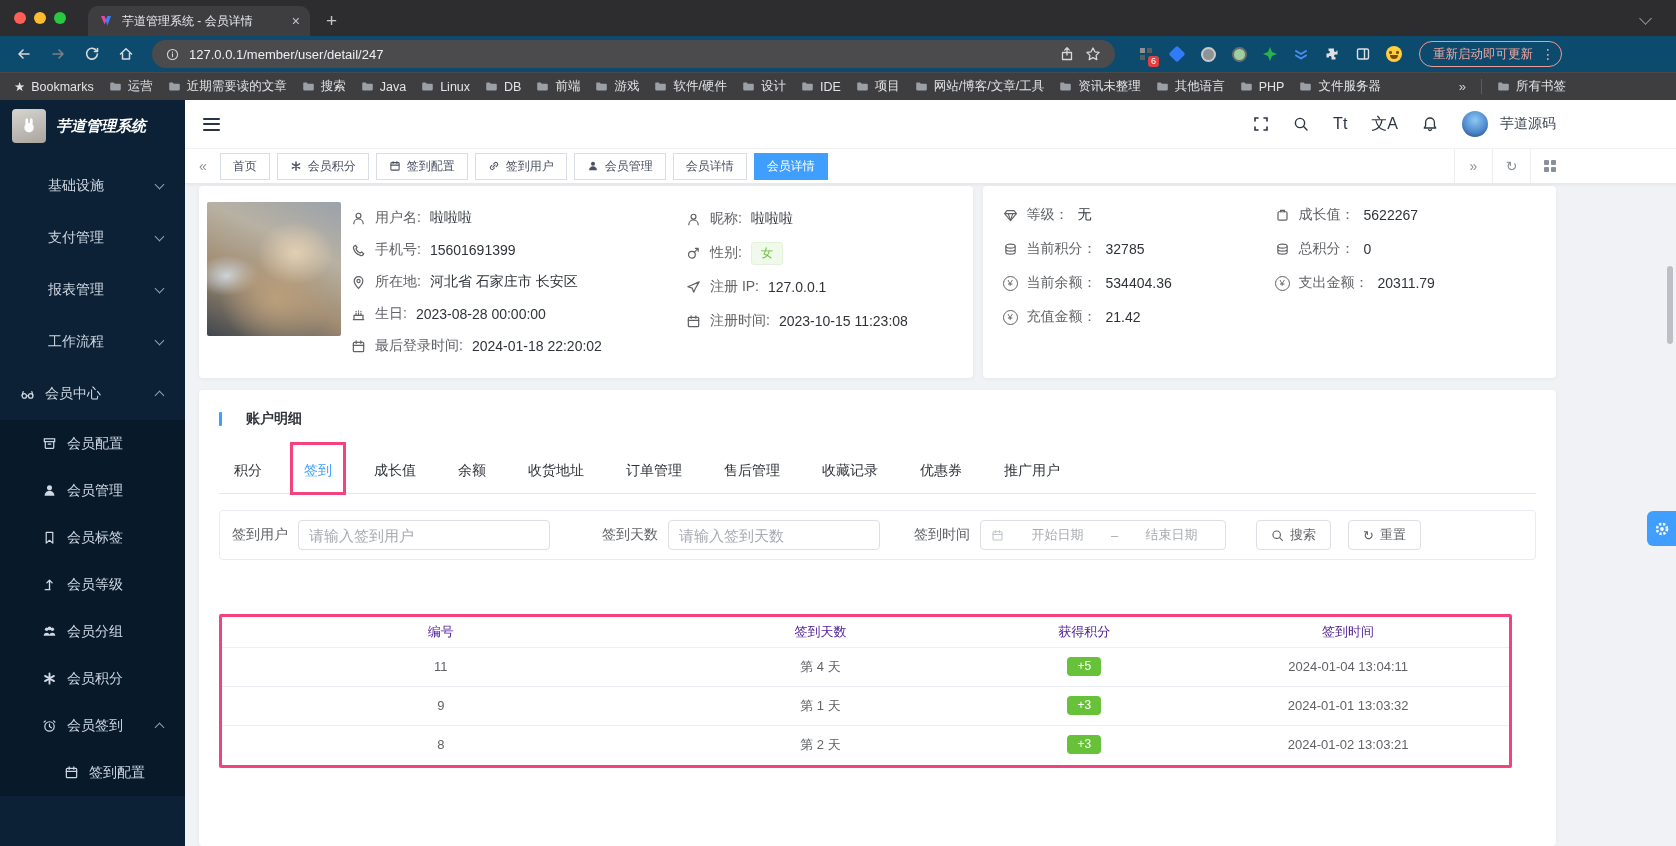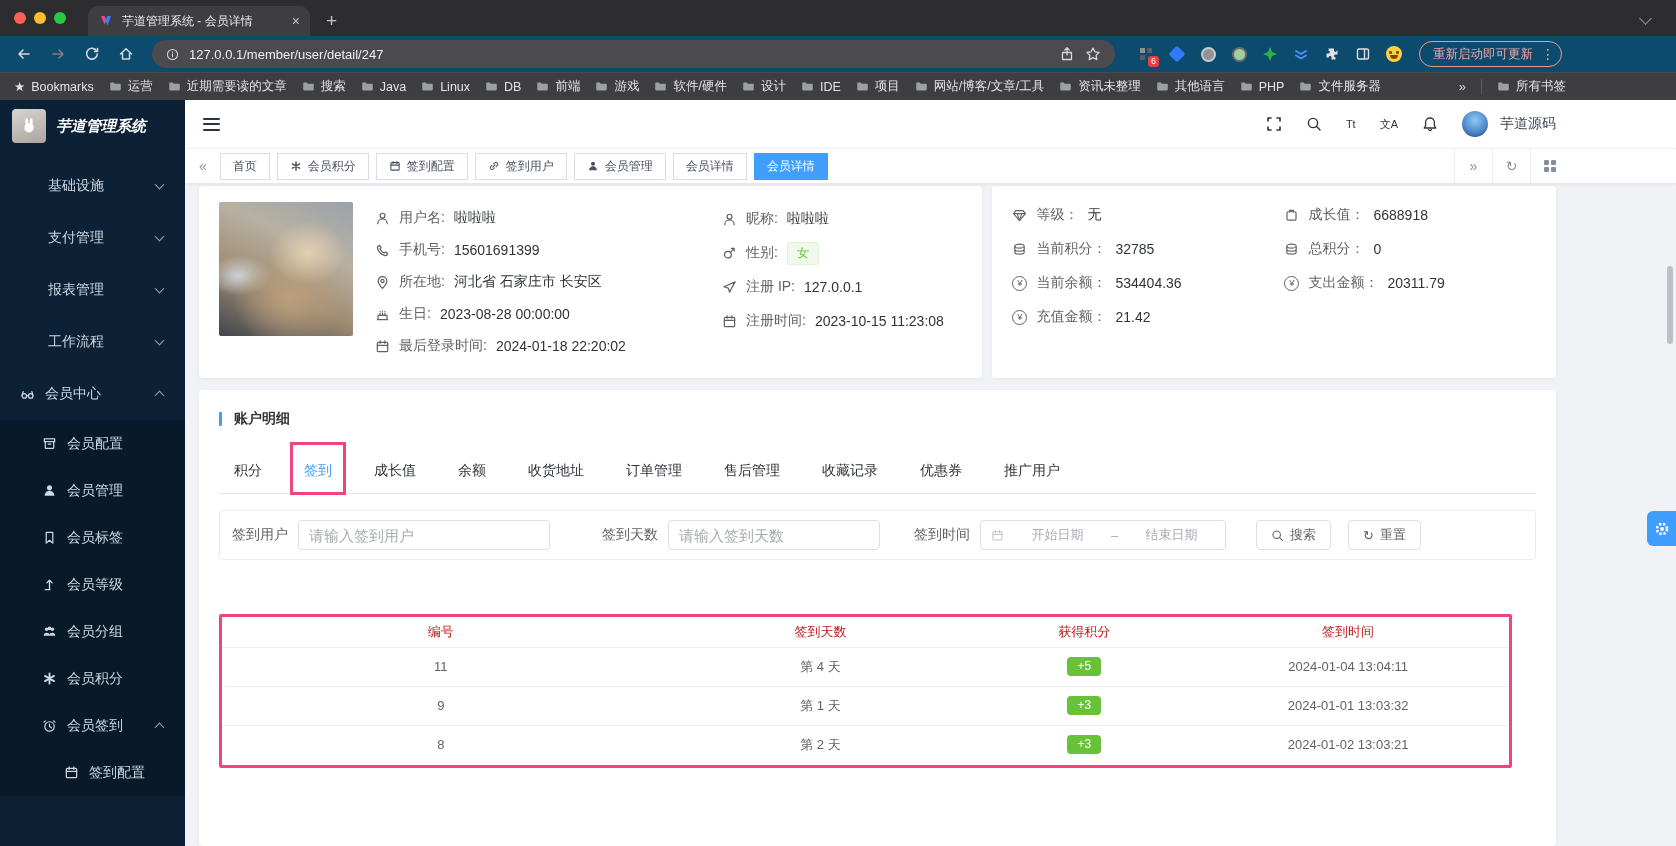--- a/index.html
+++ b/index.html
@@ -57,76 +57,76 @@
   .submenu { background:#08192a; }
   .sitem { height:47px; display:flex; align-items:center; gap:10px; padding:0 22px 0 42px; font-size:14px; }
   .sitem.deep { padding-left:64px; }
   .sitem .sp { flex:1; }
 
   .main { flex:1; display:flex; flex-direction:column; min-width:0; }
   .app-header { height:48px; background:#fff; display:flex; align-items:center; padding:0 120px 0 18px; flex:0 0 auto; }
   .hamburger { width:17px; display:flex; flex-direction:column; gap:3.5px; }
   .hamburger i { height:2px; background:#273444; border-radius:1px; display:block; }
   .hd-right { margin-left:auto; display:flex; align-items:center; gap:24px; color:#2b3441; }
-  .hd-txtic { font-size:11px; color:#2b3441; }
+  .hd-txtic { font-size:16px; color:#2b3441; }
   .hd-avatar { width:26px; height:26px; border-radius:50%; background:radial-gradient(circle at 50% 35%,#8ec9f5 0%,#4b85c9 60%,#203a66 100%); }
   .hd-user { font-size:14px; color:#3a4554; margin-left:-12px; }
 
   .tagsbar { height:36px; background:#fff; border-top:1px solid #f1f1f1; border-bottom:1px solid #e8e8e8; box-shadow:0 1px 3px rgba(0,0,0,.05); display:flex; align-items:center; padding:0 108px 0 8px; gap:7px; flex:0 0 auto; }
   .tg-arrow { color:#8a9099; font-size:14px; padding:0 6px; }
   .chip { height:27px; border:1px solid #d8dce5; background:#fff; color:#495060; font-size:12px; display:flex; align-items:center; gap:6px; padding:0 12px; white-space:nowrap; }
   .chip.active { background:#409eff; border-color:#409eff; color:#fff; }
   .tg-ctrls { margin-left:auto; display:flex; height:100%; }
   .tg-cell { width:38px; border-left:1px solid #eeeeee; display:flex; align-items:center; justify-content:center; color:#8a9099; font-size:14px; }
   .grid-ic { width:12px; height:12px; display:grid; grid-template-columns:1fr 1fr; gap:2px; }
   .grid-ic i { background:#8a9099; border-radius:1px; }
 
   .content { flex:1; padding:2px 120px 0 14px; display:flex; flex-direction:column; min-height:0; }
   .card { background:#fff; border-radius:4px; box-shadow:0 1px 4px rgba(0,0,0,.05); }
   .row1 { display:flex; gap:10px; flex:0 0 auto; }
-  .profile-card { flex:1.42; height:192px; display:flex; gap:22px; padding:16px 20px; overflow:hidden; }
+  .profile-card { flex:1.42; height:192px; display:flex; gap:10px; padding:16px 8px; overflow:hidden; }
   .photo { width:134px; height:134px; border-radius:2px; flex:0 0 auto;
     background:
       radial-gradient(55px 45px at 66% 38%, #e3cfb2, rgba(227,207,178,0) 70%),
       radial-gradient(75px 65px at 52% 72%, #bb9f7c, rgba(187,159,124,0) 75%),
       radial-gradient(40px 25px at 15% 55%, #cdd3d8, rgba(205,211,216,0) 80%),
       linear-gradient(205deg, #9aa2ab 0%, #b8b1a3 32%, #a28e74 62%, #41464d 100%); }
   .fcol { display:flex; flex-direction:column; }
   .fcol.c1 { width:325px; flex:0 0 auto; }
   .field { height:34px; display:flex; align-items:center; gap:9px; font-size:14px; color:#606266; white-space:nowrap; }
   .flabel { color:#606266; }
   .fval { color:#30343a; }
   .tag-green { background:#f0f9eb; border:1px solid #e1f3d8; color:#67c23a; font-size:12px; padding:2px 9px; border-radius:3px; }
   .stats-card { flex:1; height:192px; display:flex; padding:12px 20px; overflow:hidden; }
   .scol { display:flex; flex-direction:column; }
   .scol.s1 { width:272px; flex:0 0 auto;text-align:center; }
   .srow { height:34px; display:flex; align-items:center; gap:9px; font-size:14px; color:#606266; white-space:nowrap; }
 
   .account-card { margin-top:12px; flex:1; padding:20px 20px 0; display:flex; flex-direction:column; min-height:0; overflow:hidden; }
-  .sec-title { display:flex; align-items:center; gap:12px; font-size:14px; font-weight:bold; color:#30343a; }
+  .sec-title { display:flex; align-items:center; gap:24px; font-size:14px; font-weight:bold; color:#30343a; }
   .blue-bar { width:3px; height:14px; background:#409eff; border-radius:1px; }
   .tabs { display:flex; gap:40px; margin-top:22px; padding:0 14px; border-bottom:1px solid #e4e7ed; }
   .tabitem { padding:12px 1px; font-size:14px; color:#30343a; position:relative; }
   .tabitem.active { color:#409eff; border-bottom:2px solid #409eff; margin-bottom:-1px; }
   .tab-annot { position:absolute; left:-13px; right:-13px; top:-8px; bottom:-3px; border:3px solid #f2437f; pointer-events:none; }
   .filterbar { margin-top:16px; border:1px solid #e9ecf1; border-radius:4px; display:flex; align-items:center; padding:9px 12px; font-size:14px; color:#606266; }
   .flab { margin-right:10px; white-space:nowrap; }
   .inp { height:30px; border:1px solid #dcdfe6; border-radius:4px; padding:0 10px; font-size:15px; color:#606266; background:#fff; outline:none; font-family:inherit; }
   .inp::placeholder { color:#a8abb2; }
   .inp.w1 { width:252px; margin-right:52px; }
   .inp.w2 { width:212px; margin-right:34px; }
   .daterange { width:246px; height:30px; border:1px solid #dcdfe6; border-radius:4px; display:flex; align-items:center; gap:10px; padding:0 10px; color:#a8abb2; font-size:13px; }
   .daterange .ph { white-space:nowrap; }
   .daterange .ph.grow { flex:1; text-align:center; }
   .btn { height:30px; border:1px solid #dcdfe6; border-radius:4px; background:#fff; color:#606266; font-size:13px; display:flex; align-items:center; gap:6px; padding:0 14px; white-space:nowrap; }
   .btn-search { margin-left:30px; }
   .btn-reset { margin-left:17px; }
   .tablebox { margin:54px 24px 0 0; height:154px; border:3px solid #f2437f; border-radius:2px; overflow:hidden; background:#fff; }
   table.grid { width:100%; border-collapse:collapse; table-layout:fixed; }
-  .grid th { height:30px; font-weight:normal; color:#b91c1c; font-size:13px; text-align:center; }
+  .grid th { height:30px; font-weight:normal; color:#4c1d95; font-size:13px; text-align:center; }
   .grid td { height:39px; color:#606266; font-size:13px; text-align:center; border-top:1px solid #ebeef5; }
   .pts { display:inline-block; background:#67c23a; color:#fff; font-size:12px; border-radius:4px; padding:3px 10px; line-height:13px; }
 
   .float-gear { position:absolute; right:0; top:511px; width:29px; height:35px; background:#409eff; border-radius:6px 0 0 6px; display:flex; align-items:center; justify-content:center; color:#fff; }
   .page-scrollbar { position:absolute; right:3px; top:266px; width:6px; height:78px; border-radius:3px; background:#bcc0c6; }
 
   .ic { width:15px; height:15px; display:block; flex:0 0 auto; }
   .ic12 { width:12px; height:12px; }
   .ic13 { width:13px; height:13px; }
   .ic16 { width:16px; height:16px; }
@@ -661,21 +661,21 @@
                 <span class="fval">21.42</span>
               </div>
             </div>
             <div class="scol">
               <div class="srow">
                 <svg class="ic" viewBox="0 0 16 16" fill="none" stroke="#606266" stroke-width="1.3" stroke-linecap="round">
                     <rect x="3.2" y="4" width="9.6" height="9" rx="1.2"></rect>
                     <path d="M6 4V2.6h4V4"></path>
                   </svg>
                 <span class="flabel">成长值：</span>
-                <span class="fval">6688918</span>
+                <span class="fval">5622267</span>
               </div>
               <div class="srow">
                 <svg class="ic" viewBox="0 0 16 16" fill="none" stroke="#606266" stroke-width="1.2">
                     <ellipse cx="8" cy="4.4" rx="5" ry="2.1"></ellipse>
                     <path d="M3 4.4v3.2c0 1.2 2.2 2.1 5 2.1s5-.9 5-2.1V4.4M3 7.6v3.2c0 1.2 2.2 2.1 5 2.1s5-.9 5-2.1V7.6"></path>
                   </svg>
                 <span class="flabel">总积分：</span>
                 <span class="fval">0</span>
               </div>
               <div class="srow">

